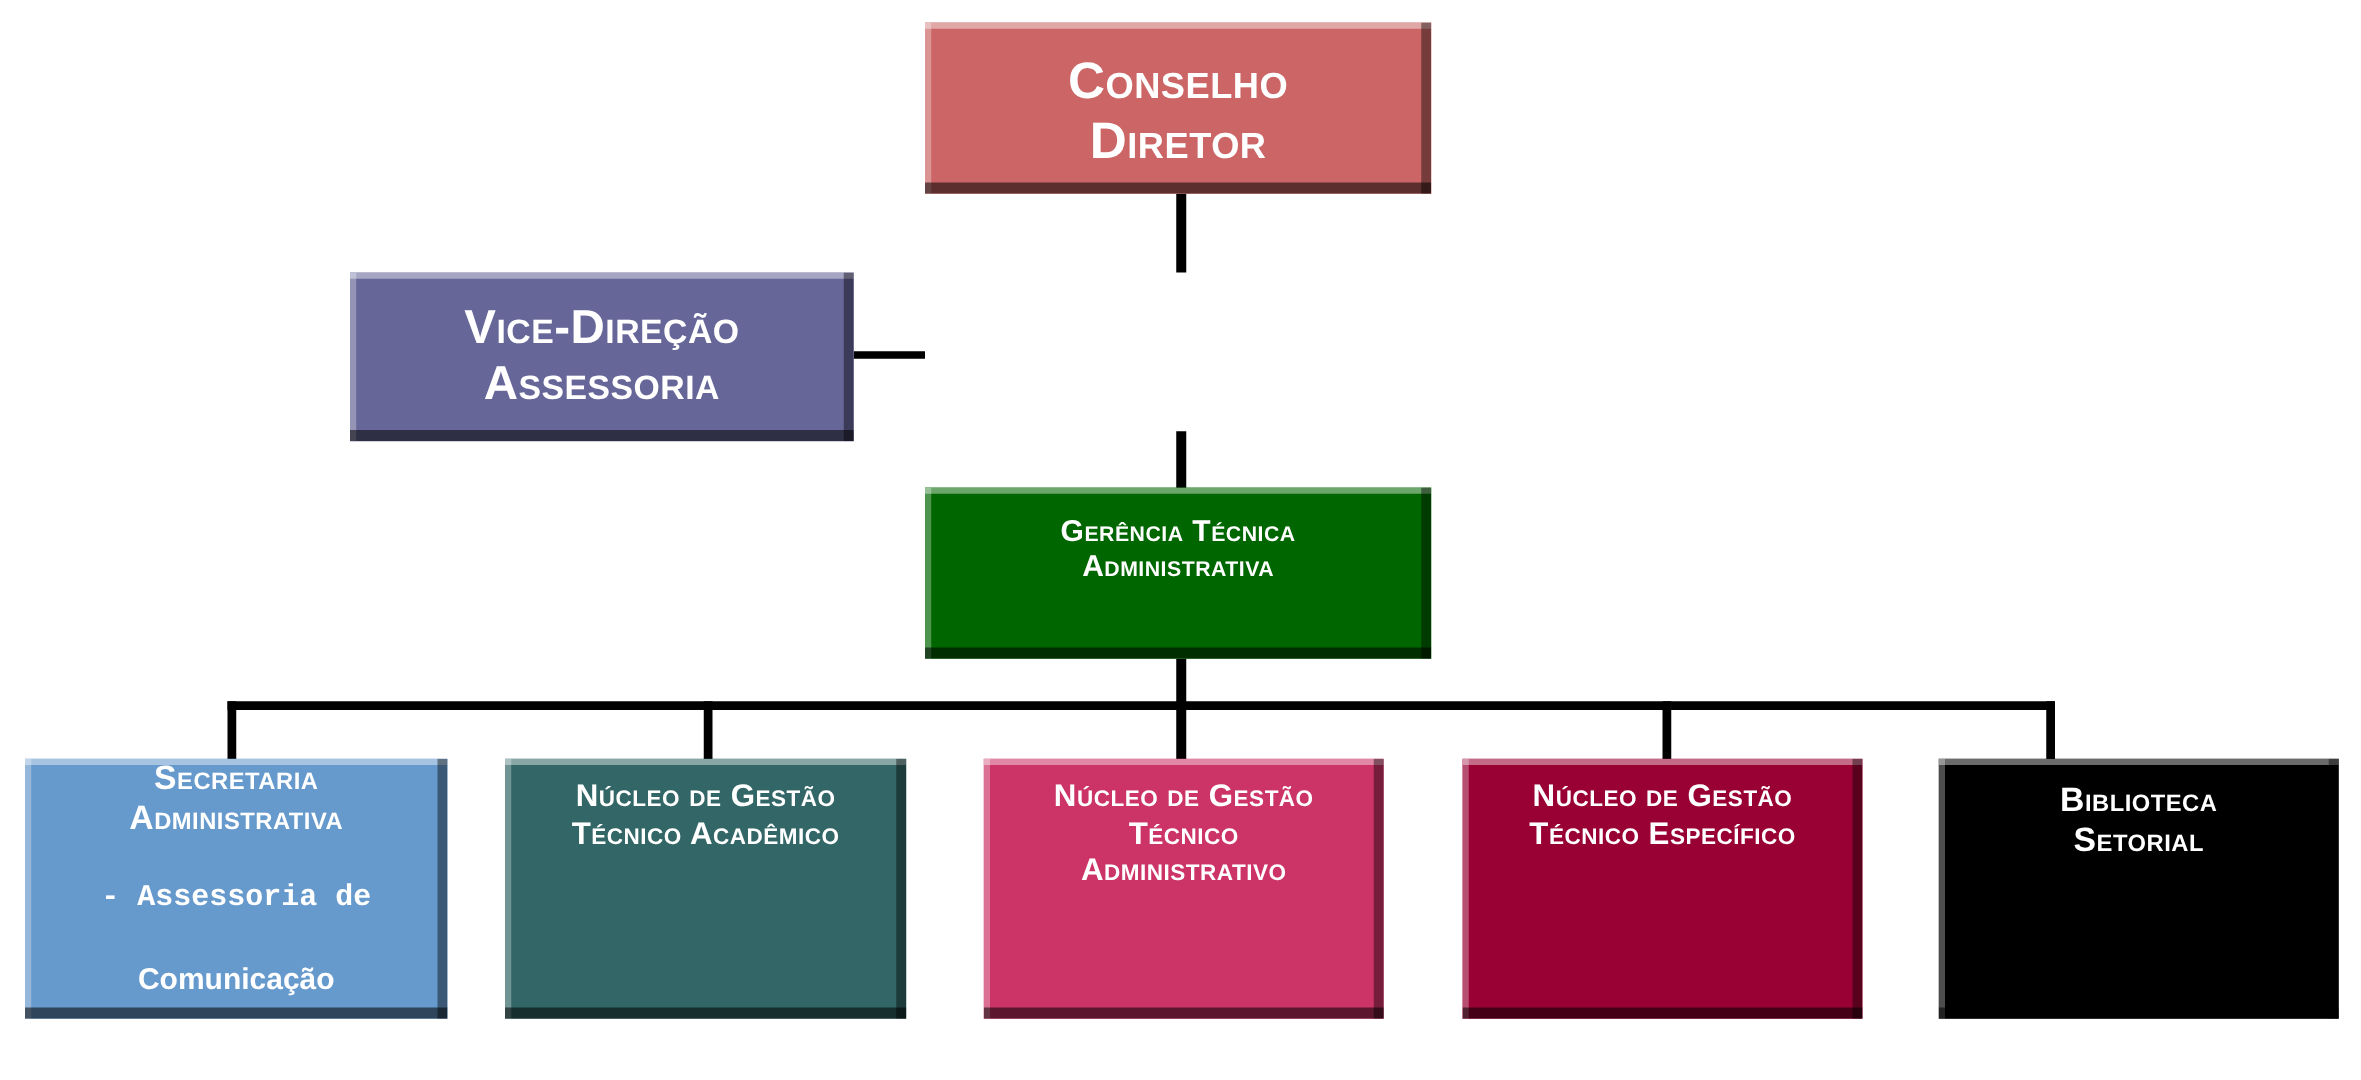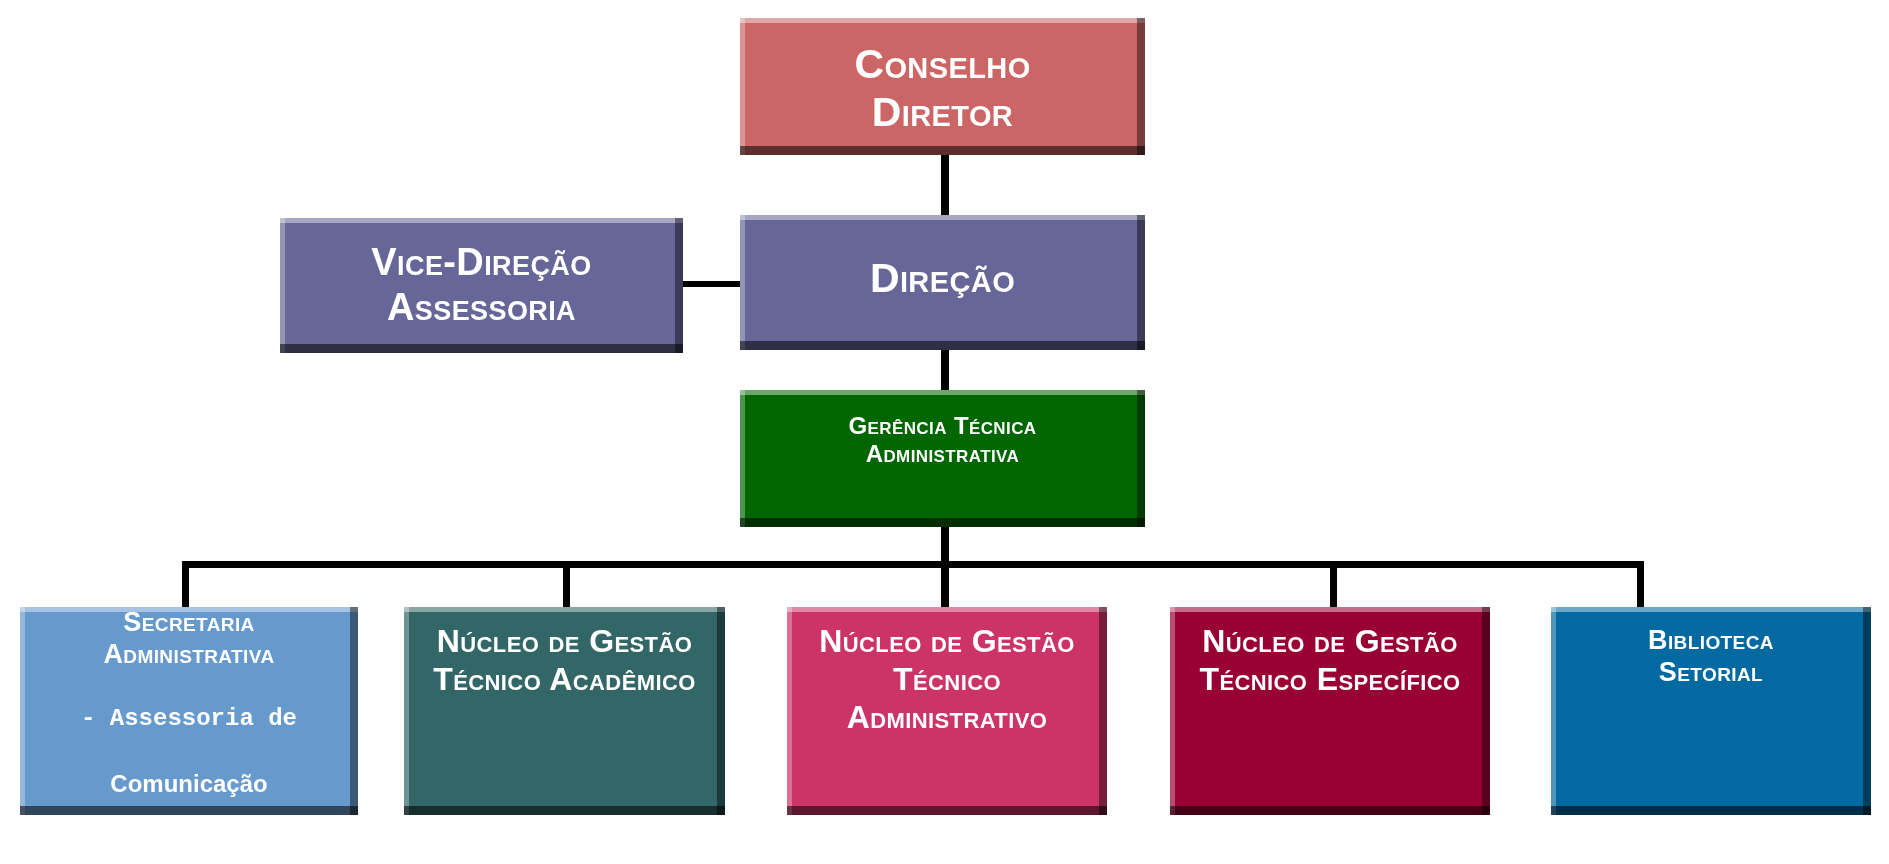--- a/index.html
+++ b/index.html
@@ -83,21 +83,21 @@
     line-height: 1.2;
     white-space: pre;
     margin-top: 36px;
   }
 
   
   .t-xl  { font-size: 41px; }
   .t-lg  { font-size: 38px; }
   .t-md  { font-size: 24px; }
   .t-sm  { font-size: 27px; }
-  .t-xs  { font-size: 32px; }
+  .t-xs  { font-size: 25px; }
   .t-sub { font-size: 24px; }
 </style>
 </head>
 <body>
 
 <div id="canvas">
 
   <div class="conn" style="left:941px; top:155px; width:8px; height:63px;"></div>
 
   <div class="conn" style="left:683px; top:281px; width:57px; height:6px;"></div>
@@ -129,29 +129,20 @@
     <div class="bevel-top"></div>
     <div class="bevel-left"></div>
     <div class="bevel-right"></div>
     <div class="bevel-bottom"></div>
     <div class="inner">
       <div class="line t-xl">Conselho</div>
       <div class="line t-xl">Diretor</div>
     </div>
   </div>
 
-  <div class="node" style="left:740px; top:215px; width:405px; height:135px; background:#666699; justify-content:center; padding-bottom:8px;">
-    <div class="bevel-top"></div>
-    <div class="bevel-left"></div>
-    <div class="bevel-right"></div>
-    <div class="bevel-bottom"></div>
-    <div class="inner">
-      <div class="line t-xl">Direção</div>
-    </div>
-  </div>
 
   <div class="node" style="left:740px; top:390px; width:405px; height:137px; background:#006600; padding-top:22px;">
     <div class="bevel-top"></div>
     <div class="bevel-left"></div>
     <div class="bevel-right"></div>
     <div class="bevel-bottom"></div>
     <div class="inner">
       <div class="line t-md">Gerência Técnica</div>
       <div class="line t-md">Administrativa</div>
     </div>
@@ -197,21 +188,21 @@
     <div class="bevel-top"></div>
     <div class="bevel-left"></div>
     <div class="bevel-right"></div>
     <div class="bevel-bottom"></div>
     <div class="inner">
       <div class="line t-xs">Núcleo de Gestão</div>
       <div class="line t-xs">Técnico Específico</div>
     </div>
   </div>
 
-  <div class="node" style="left:1551px; top:607px; width:320px; height:208px; background:#0369a1; padding-top:18px;align-items:flex-end;">
+  <div class="node" style="left:1551px; top:607px; width:320px; height:208px; background:#000000; padding-top:18px;align-items:flex-end;">
     <div class="bevel-top"></div>
     <div class="bevel-left"></div>
     <div class="bevel-right"></div>
     <div class="bevel-bottom"></div>
     <div class="inner">
       <div class="line t-sm">Biblioteca</div>
       <div class="line t-sm">Setorial</div>
     </div>
   </div>
 

